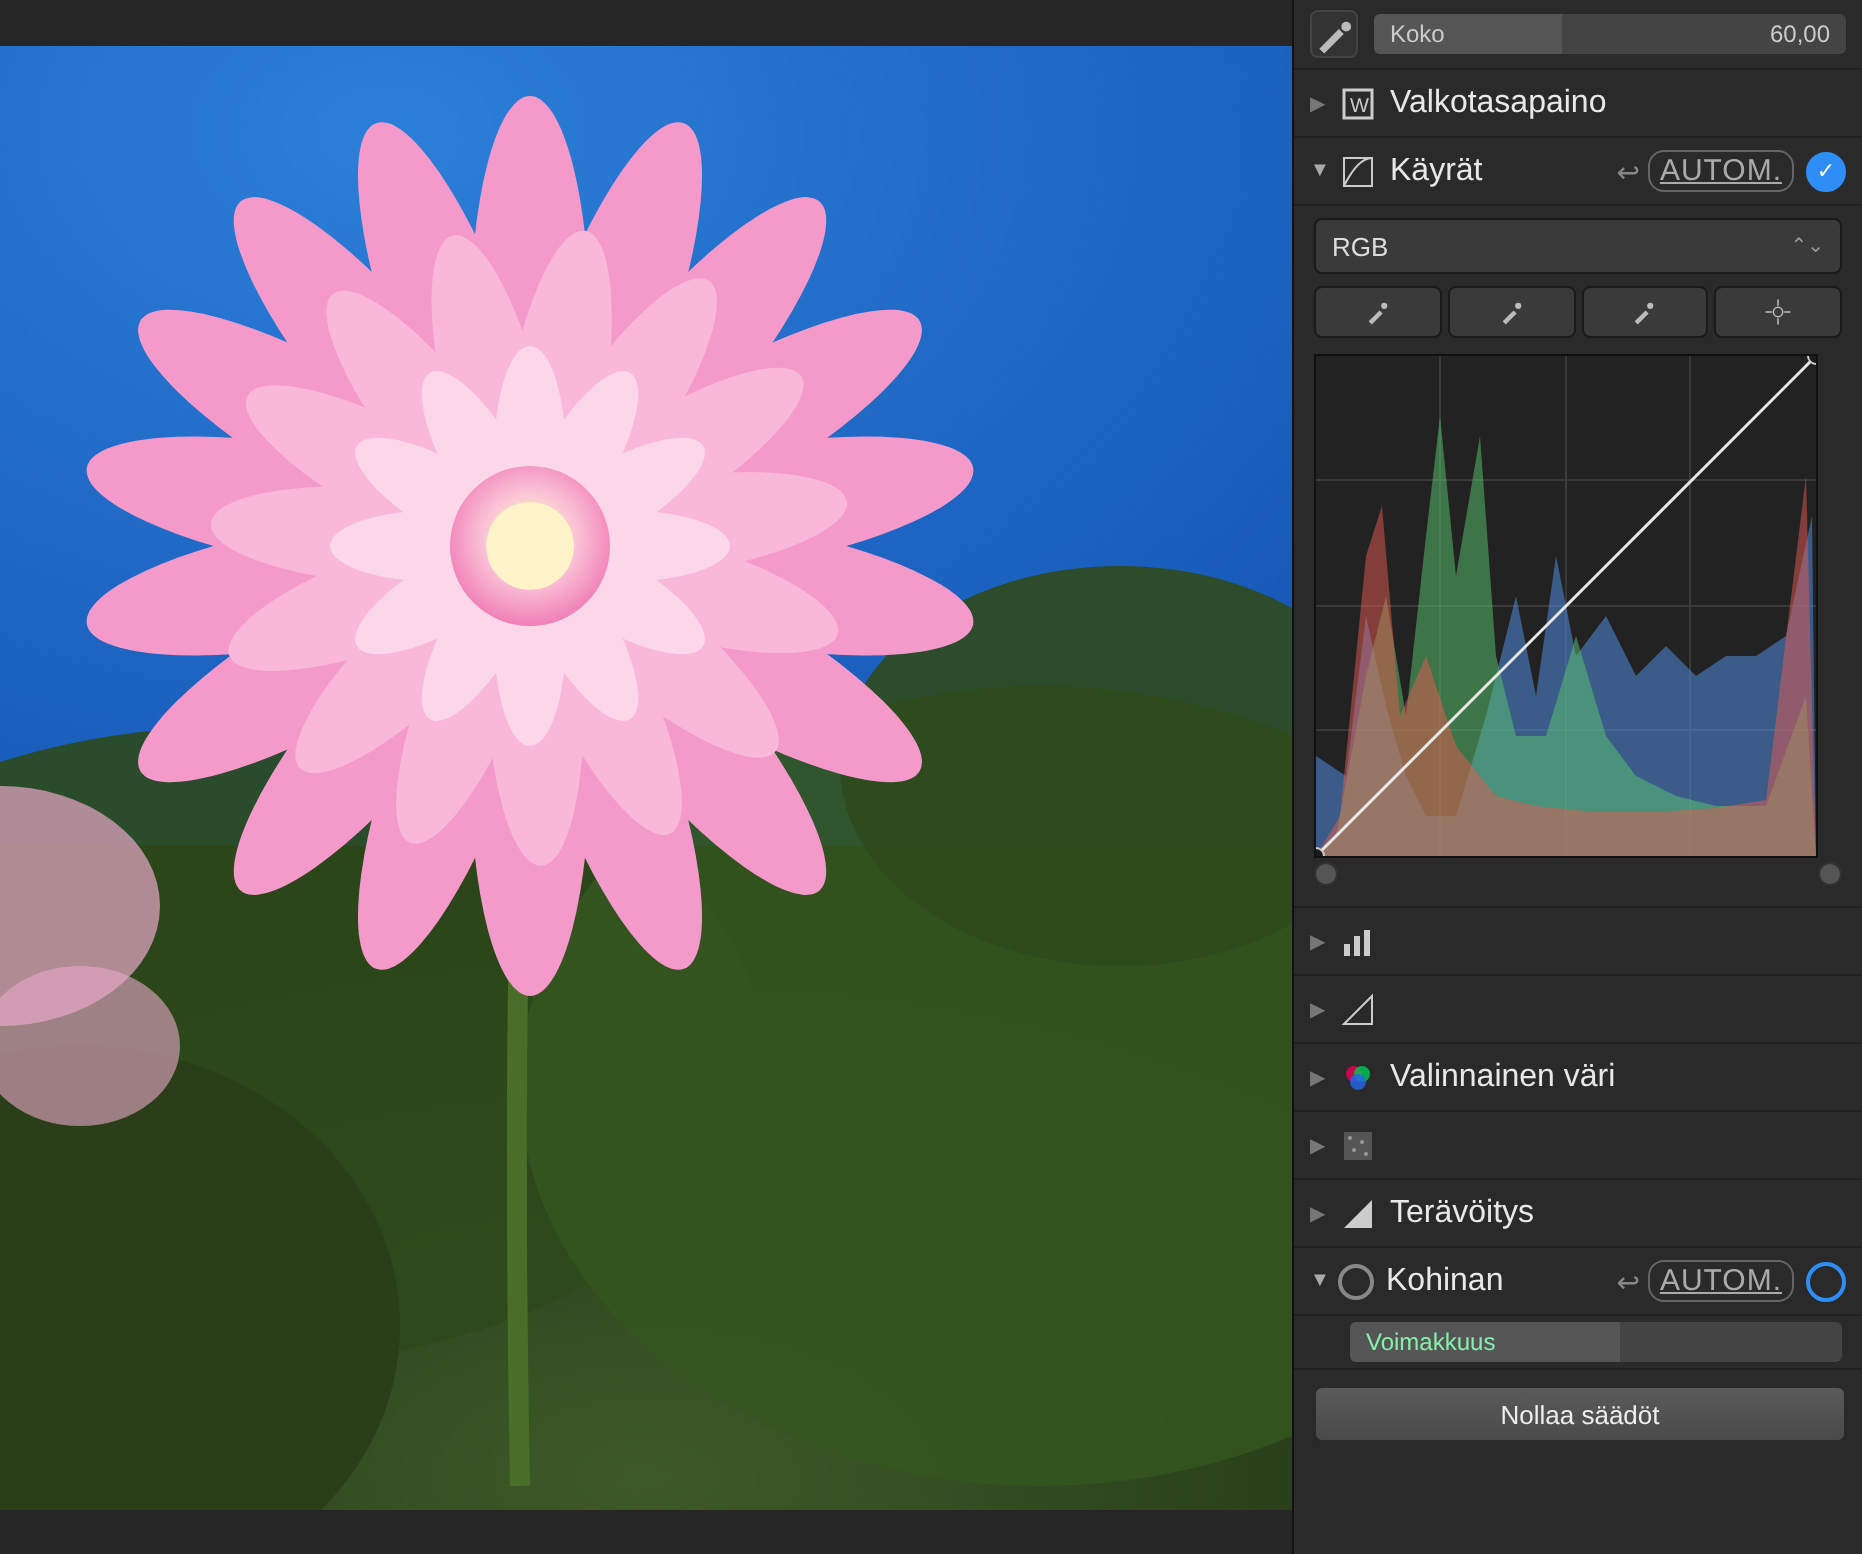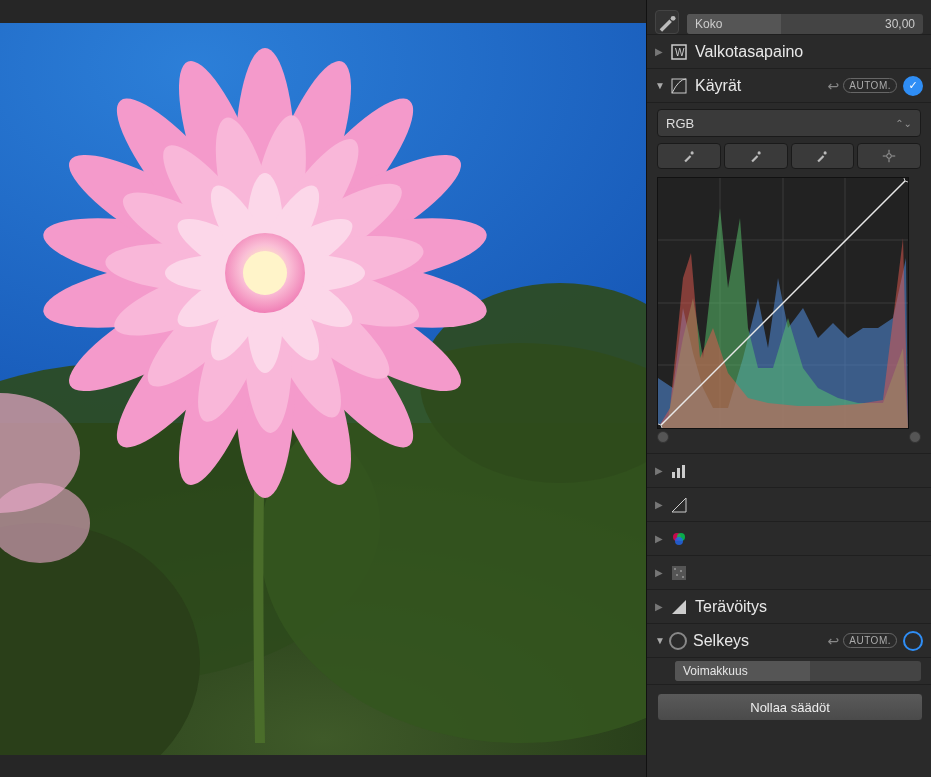--- a/index.html
+++ b/index.html
@@ -6,42 +6,42 @@
   .app{display:flex;width:100%;height:100%;}
   .preview{flex:0 0 646px;height:100%;position:relative;background:#262626;display:flex;align-items:center;justify-content:center;}
   .preview svg{width:646px;height:732px;display:block;}
   .sidebar{flex:1;background:#2a2a2a;height:100%;overflow:hidden;border-left:1px solid #111;}
   .row{display:flex;align-items:center;height:34px;padding:0 8px;border-bottom:1px solid rgba(0,0,0,.25);box-sizing:border-box;}
   .disclosure{width:10px;font-size:10px;color:#777;margin-right:4px;}
   .tool-icon{width:20px;height:20px;display:flex;align-items:center;justify-content:center;margin-right:6px;}
   .tool-icon svg{width:18px;height:18px;}
   .row .label{flex:1;color:#e8e8e8;font-size:16px;white-space:nowrap;}
   .reset-arrow{color:#888;font-size:14px;margin-right:4px;cursor:pointer;}
-  .auto-pill{font-size:10px;color:#aaa;border:1px solid #666;border-radius:8px;padding:1px 5px;margin-right:6px;letter-spacing:.5px;}
+  .auto-pill{font-size:15px;color:#aaa;border:1px solid #666;border-radius:8px;padding:1px 5px;margin-right:6px;letter-spacing:.5px;text-decoration:underline;}
   .check-circle{width:16px;height:16px;border-radius:50%;border:2px solid #2f8ef6;background:#2f8ef6;display:flex;align-items:center;justify-content:center;font-size:11px;color:#fff;}
   .check-circle.off{background:transparent;color:transparent;}
   .radio-circle{width:14px;height:14px;border-radius:50%;border:2px solid #888;margin-right:6px;}
   
-  .size-row{display:flex;align-items:flex-end;height:34px;padding:0 8px;border-bottom:1px solid rgba(0,0,0,.25);gap:8px;}
+  .size-row{display:flex;align-items:center;height:34px;padding:0 8px;border-bottom:1px solid rgba(0,0,0,.25);gap:8px;}
   .eyedrop-small{width:22px;height:22px;background:#333;border:1px solid #444;border-radius:4px;display:flex;align-items:center;justify-content:center;}
   .slider-track{flex:1;height:20px;background:#444;border-radius:3px;position:relative;display:flex;align-items:center;padding:0 8px;color:#ccc;font-size:12px;}
   .slider-fill{position:absolute;left:0;top:0;bottom:0;width:40%;background:#555;border-radius:3px 0 0 3px;}
   .slider-label{position:relative;z-index:1;}
   .slider-value{position:relative;z-index:1;margin-left:auto;font-size:12px;}
   
   .curves-body{padding:6px 10px 10px 10px;border-bottom:1px solid rgba(0,0,0,.25);}
   .channel-select{display:flex;align-items:center;height:26px;background:#3a3a3a;border:1px solid #1a1a1a;border-radius:4px;padding:0 8px;color:#ddd;font-size:13px;text-align:right;}
   .curves-tools{display:flex;gap:3px;margin-top:6px;}
   .curves-tools .btn{flex:1;height:24px;background:#3a3a3a;border:1px solid #1a1a1a;border-radius:4px;display:flex;align-items:center;justify-content:center;}
   .histogram{margin-top:8px;width:250px;height:250px;background:#222;border:1px solid #111;position:relative;overflow:hidden;}
   .hist-handles{display:flex;justify-content:space-between;margin-top:2px;}
   .hist-handle{width:10px;height:10px;border-radius:50%;background:#555;border:1px solid #333;}
   
   .sub-slider-row{display:flex;align-items:center;height:26px;padding:0 10px 0 28px;gap:0;border-bottom:1px solid rgba(0,0,0,.25);}
-  .sub-slider{flex:1;height:20px;background:#444;border-radius:3px;position:relative;display:flex;align-items:center;padding:0 8px;color:#e5e5e5;font-size:12px;}
+  .sub-slider{flex:1;height:20px;background:#444;border-radius:3px;position:relative;display:flex;align-items:center;padding:0 8px;color:#86efac;font-size:12px;}
   .sub-slider .fill{position:absolute;left:0;top:0;bottom:0;width:55%;background:#555;border-radius:3px 0 0 3px;}
   .sub-slider .lab{position:relative;z-index:1;}
   
   .footer{padding:8px 10px;text-align:center;}
   .reset-btn{width:100%;height:26px;background:linear-gradient(#5a5a5a,#4a4a4a);border:1px solid #2a2a2a;border-radius:4px;color:#eee;font-size:13px;display:flex;align-items:center;justify-content:center;}
 </style>
 </head>
 <body>
 
 <div class="app">
@@ -145,21 +145,21 @@
     <div class="size-row">
       <div class="eyedrop-small">
         <svg viewBox="0 0 18 18">
             <path d="M3 15 L11 7 L13 9 L5 17 Z" fill="#bbb"></path>
             <circle cx="14" cy="6" r="2" fill="#bbb"></circle>
           </svg>
       </div>
       <div class="slider-track">
         <div class="slider-fill"></div>
         <span class="slider-label">Koko</span>
-        <span class="slider-value">30,00</span>
+        <span class="slider-value">60,00</span>
       </div>
     </div>
 
     <div class="row">
       <span class="disclosure">▶</span>
       <span class="tool-icon">
         <svg viewBox="0 0 18 18">
             <rect x="2" y="2" width="14" height="14" fill="none" stroke="#ccc" stroke-width="1.5"></rect>
             <text x="5" y="13" font-size="10" fill="#ccc">W</text>
           </svg>
@@ -267,20 +267,21 @@
 
     <div class="row">
       <span class="disclosure">▶</span>
       <span class="tool-icon">
         <svg viewBox="0 0 18 18">
             <circle cx="7" cy="7" r="4" fill="#e05" opacity=".8"></circle>
             <circle cx="11" cy="7" r="4" fill="#0c5" opacity=".8"></circle>
             <circle cx="9" cy="11" r="4" fill="#26e" opacity=".8"></circle>
           </svg>
       </span>
+      <span class="label">Valinnainen väri</span>
     </div>
 
     <div class="row">
       <span class="disclosure">▶</span>
       <span class="tool-icon">
         <svg viewBox="0 0 18 18">
             <rect x="2" y="2" width="14" height="14" fill="#555"></rect>
             <circle cx="5" cy="5" r="1" fill="#999"></circle>
             <circle cx="11" cy="7" r="1" fill="#999"></circle>
             <circle cx="7" cy="11" r="1" fill="#999"></circle>
@@ -295,21 +296,21 @@
         <svg viewBox="0 0 18 18">
             <path d="M2 16 L16 2 L16 16 Z" fill="#ccc"></path>
           </svg>
       </span>
       <span class="label">Terävöitys</span>
     </div>
 
     <div class="row">
       <span class="disclosure" style="color:#aaa">▼</span>
       <span class="radio-circle"></span>
-      <span class="label">Selkeys</span>
+      <span class="label">Kohinan</span>
       <span class="reset-arrow">↩</span>
       <span class="auto-pill">AUTOM.</span>
       <span class="check-circle off">✓</span>
     </div>
 
     <div class="sub-slider-row">
       <div class="sub-slider">
         <div class="fill"></div>
         <span class="lab">Voimakkuus</span>
       </div>

